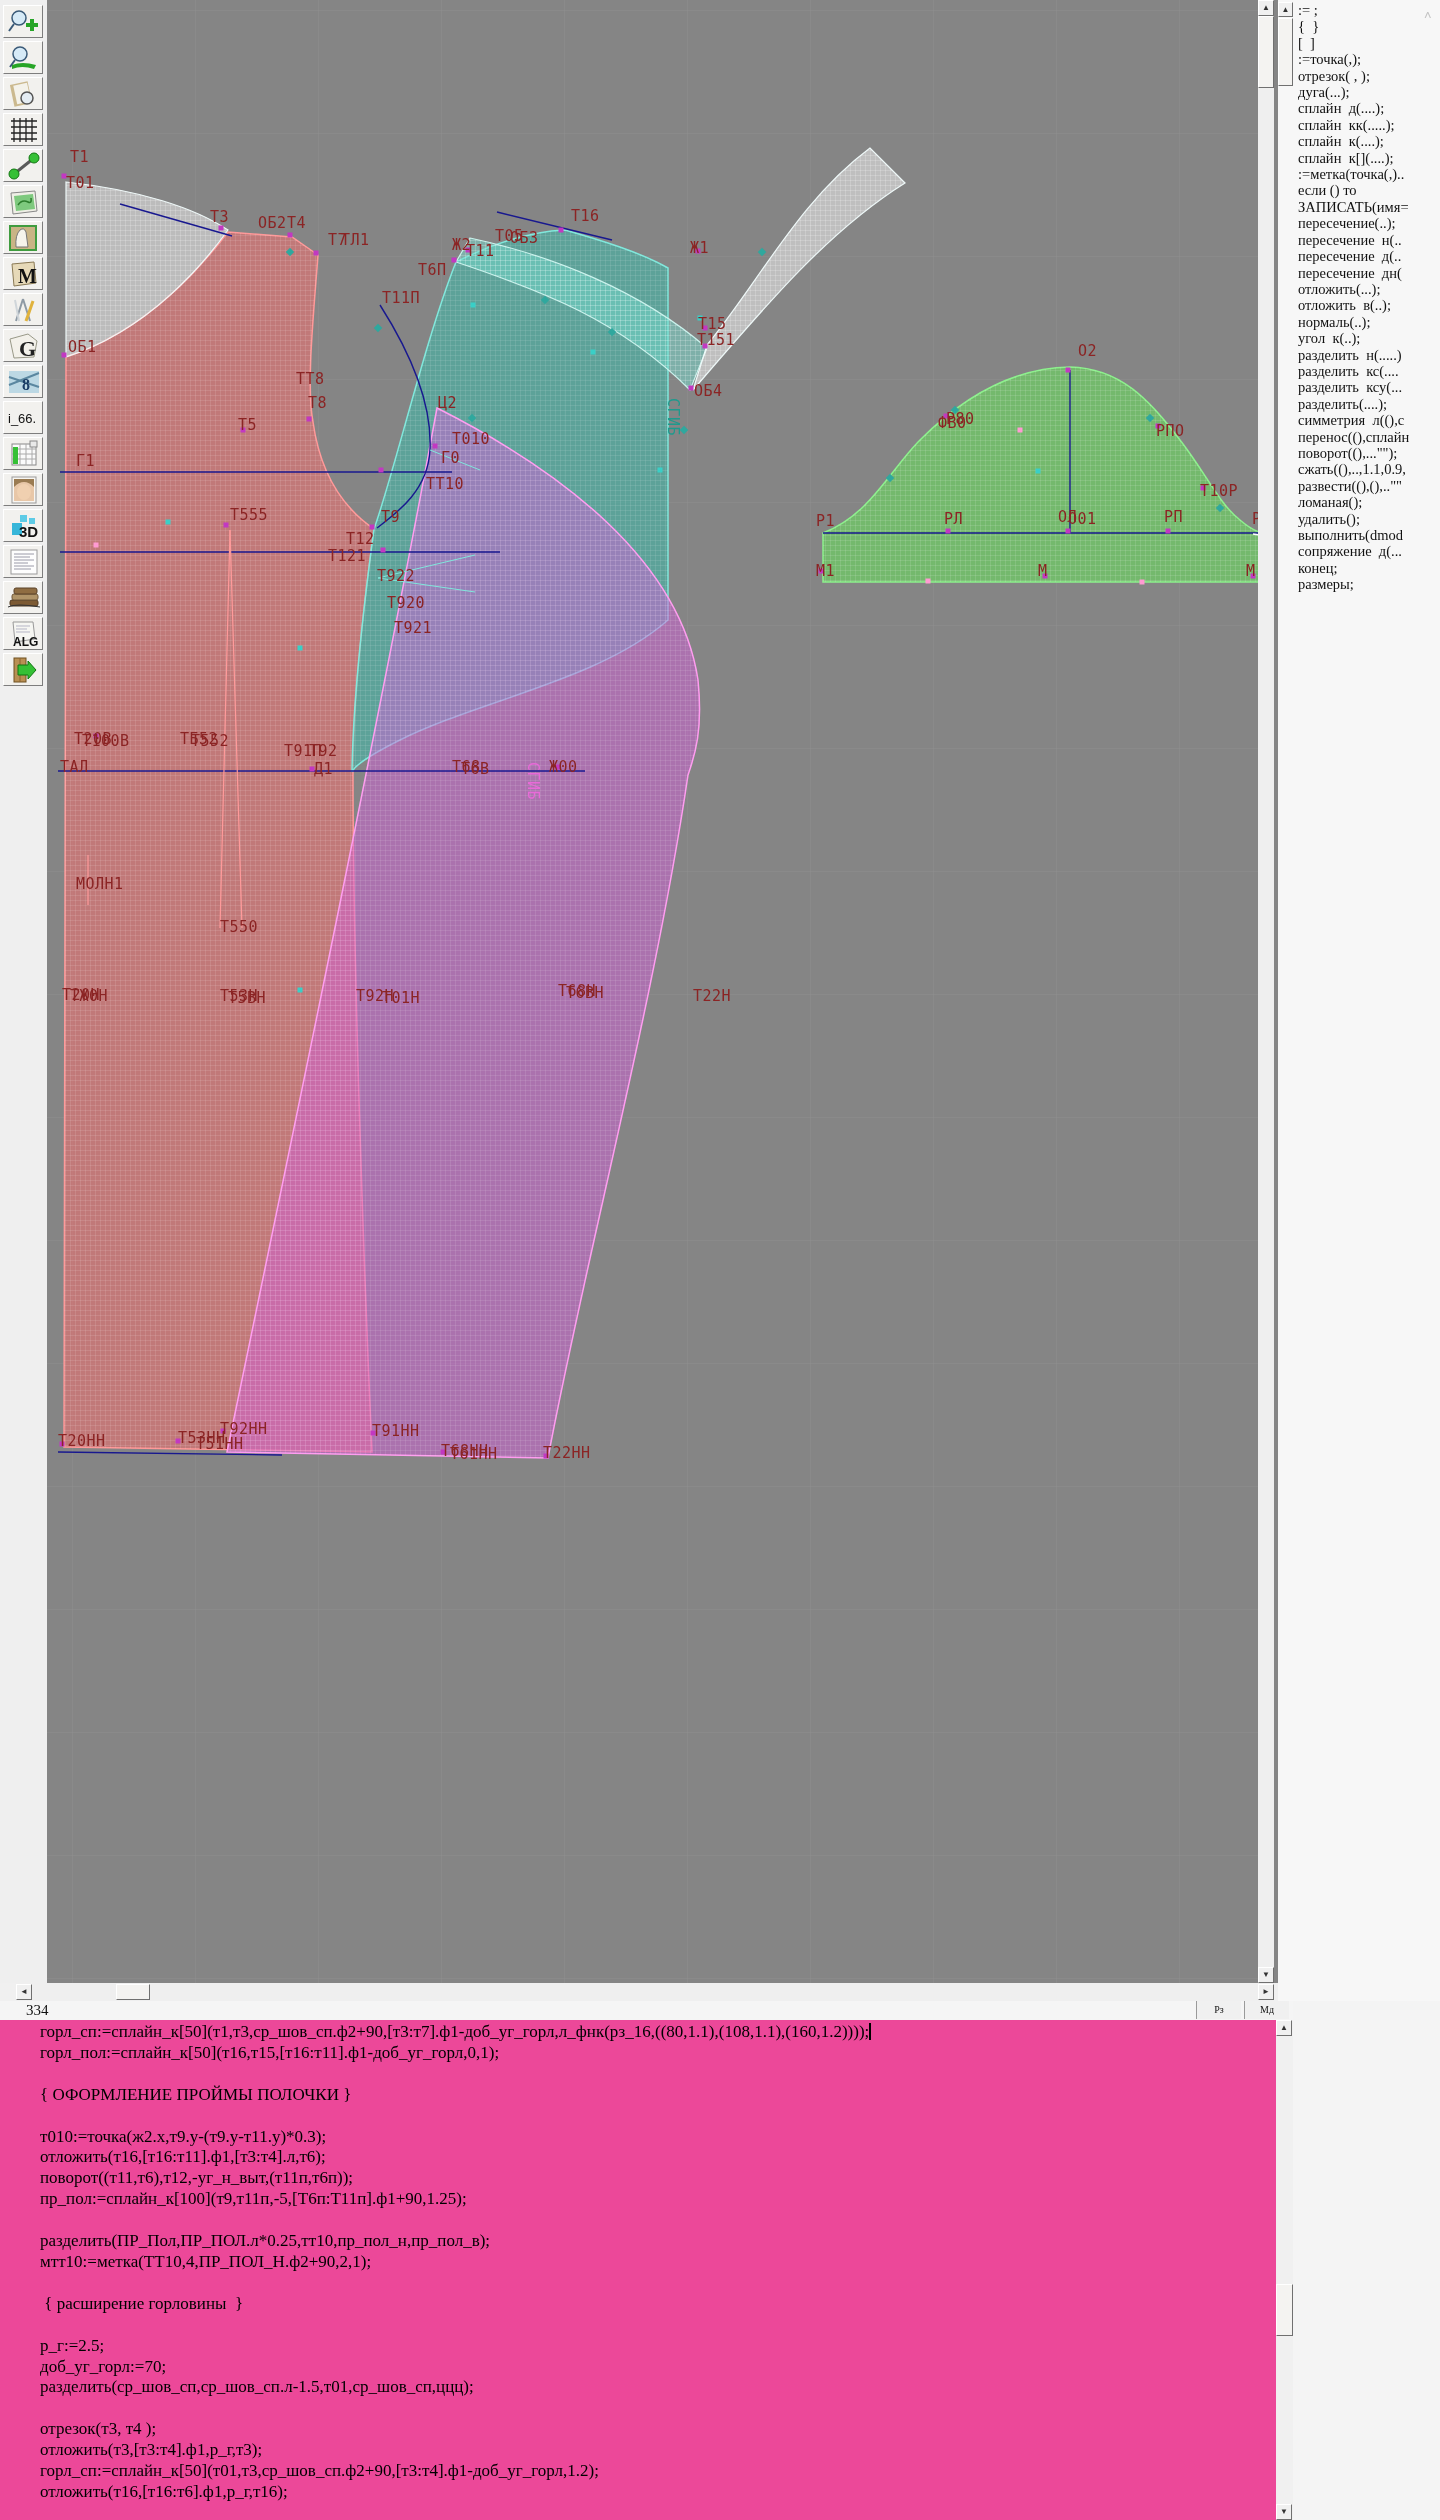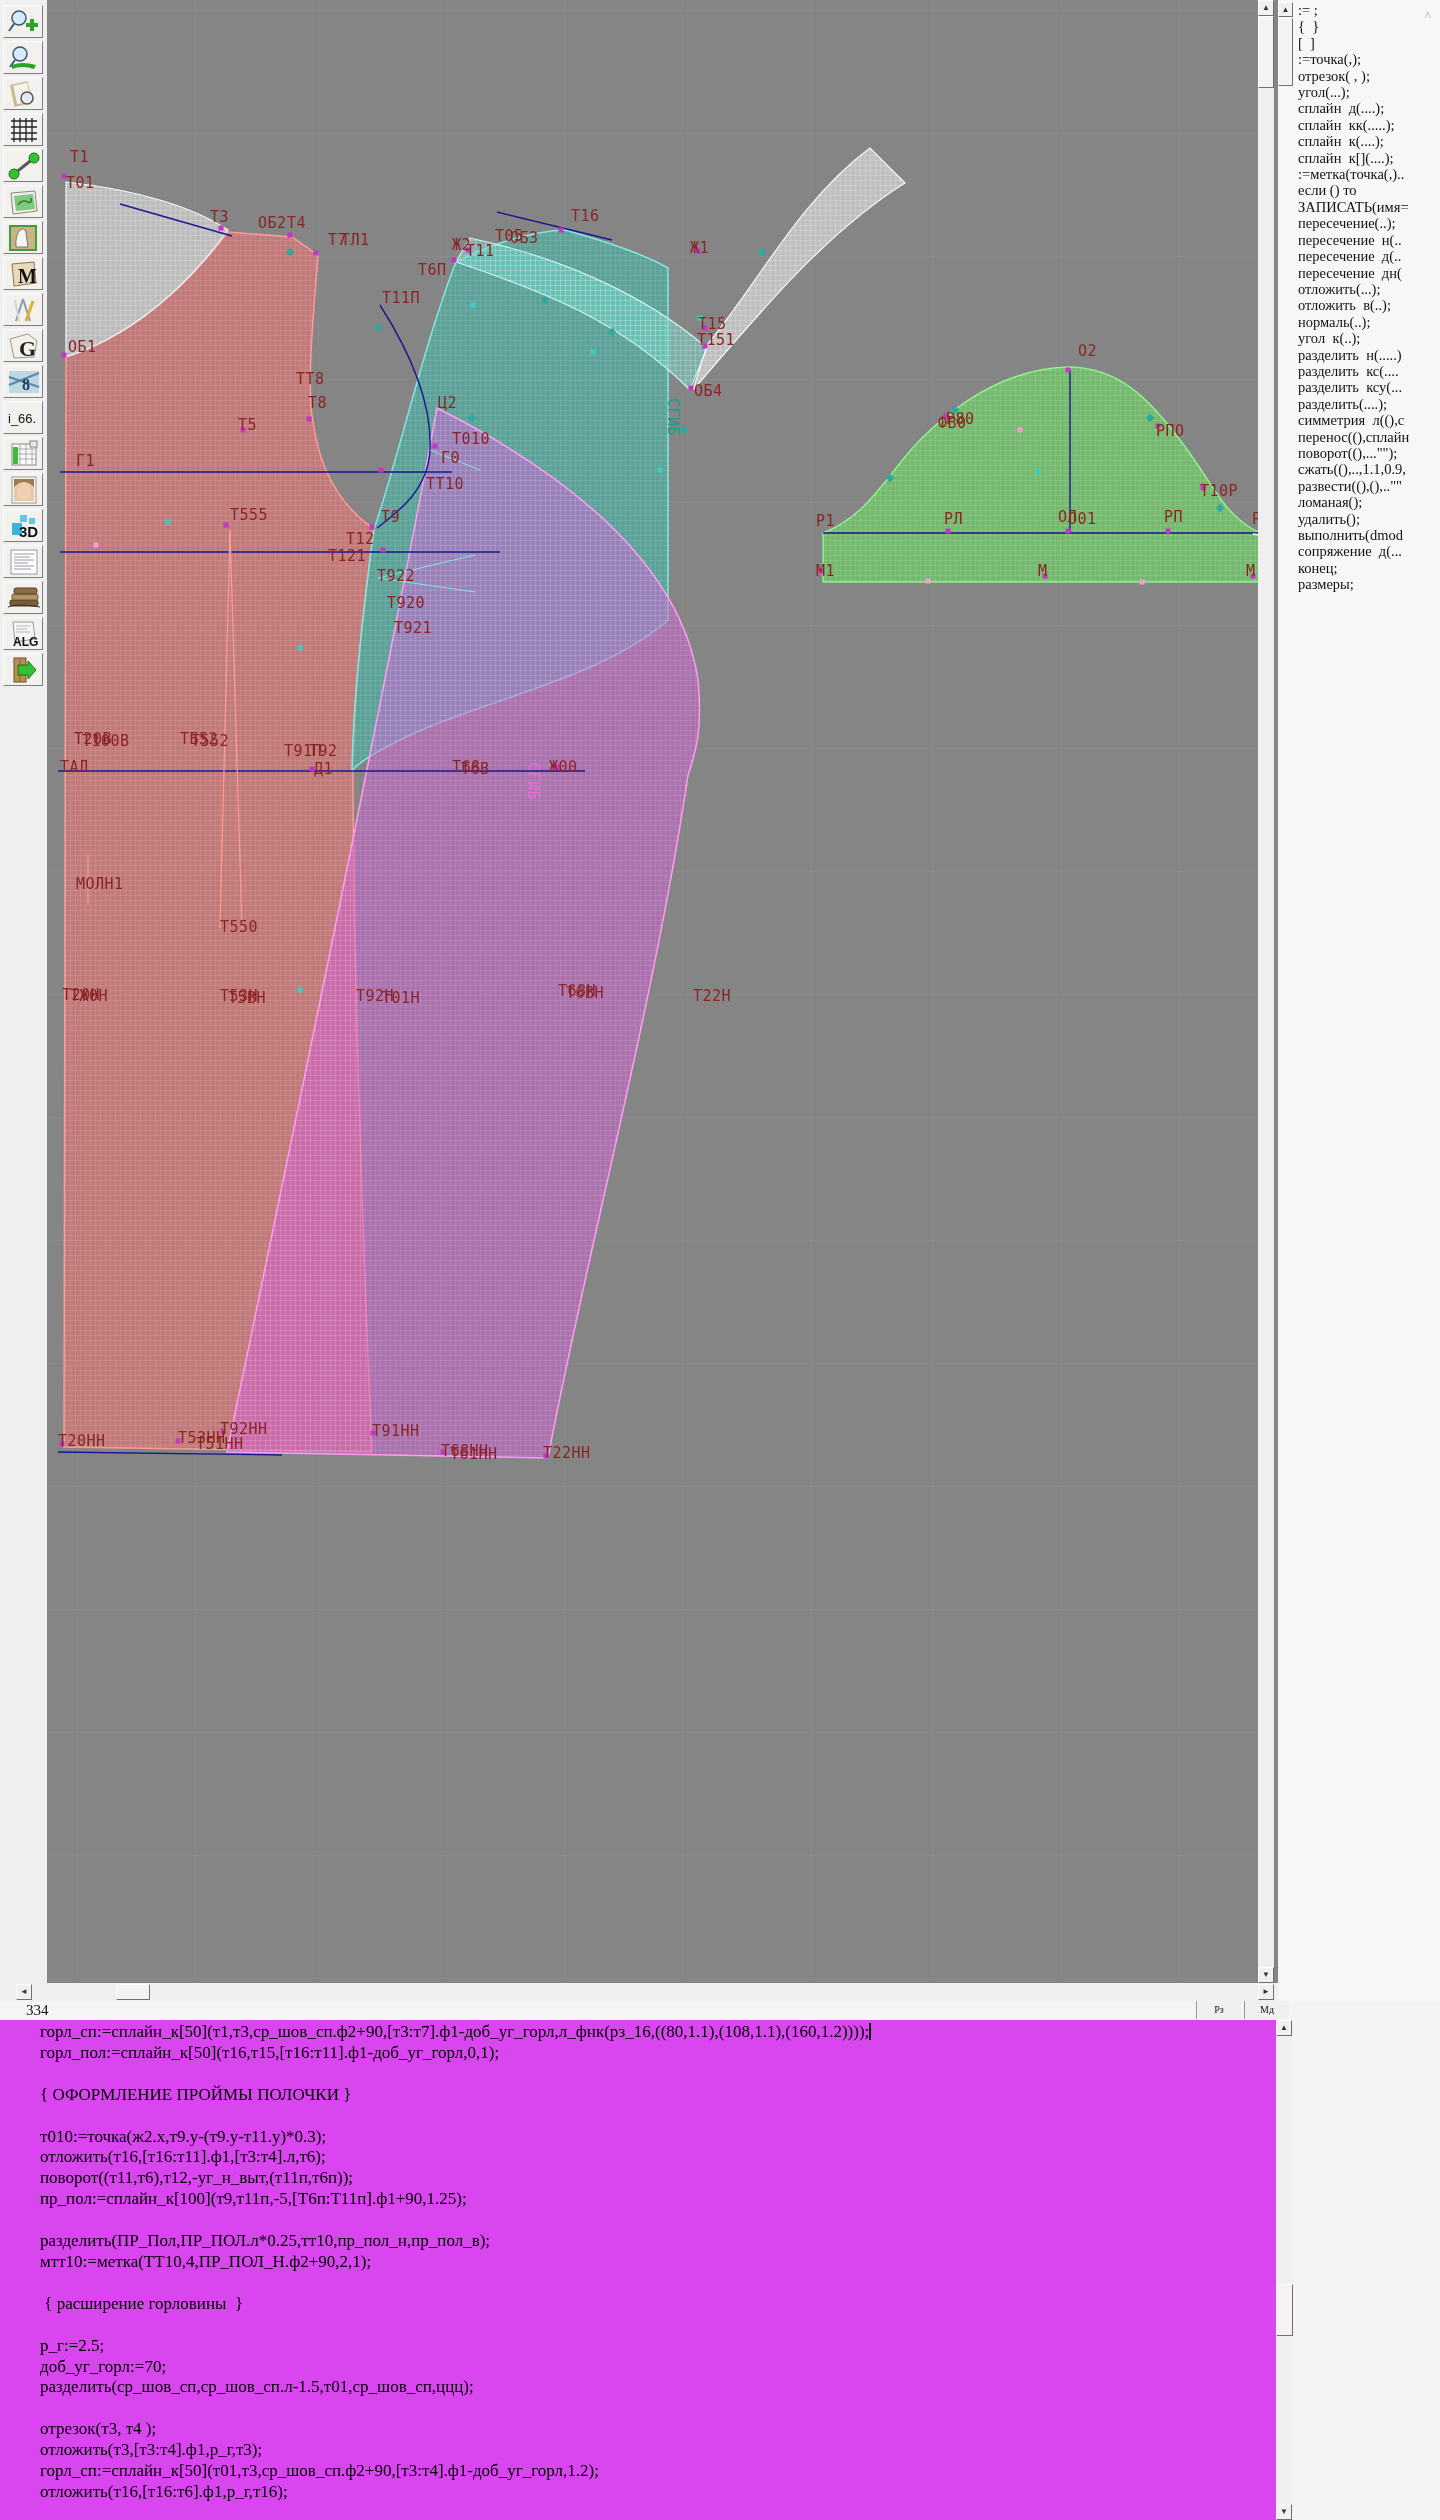--- a/index.html
+++ b/index.html
@@ -25,21 +25,21 @@
   
   #sidebar{position:absolute;left:1278px;top:0;width:162px;height:2001px;background:#f7f7f7;}
   #sidebar-list{position:absolute;left:20px;top:2px;width:140px;}
   .sb-item{font-family:"Liberation Serif",serif;font-size:14.5px;line-height:16.4px;color:#111;white-space:pre;cursor:pointer;}
   #sidebar-hint{position:absolute;left:146px;top:8px;color:#c2c2c2;font-size:13px;}
   
   #statusbar{position:absolute;left:0;top:2001px;width:1294px;height:19px;background:#f5f5f5;border-bottom:1px solid #d0d0d0;}
   #status-line{position:absolute;left:26px;top:1px;font-family:"Liberation Serif",serif;font-size:15px;color:#111;}
   .st-btn{position:absolute;top:0;height:18px;width:44px;background:#f0f0f0;border-left:1px solid #9a9a9a;
     font-family:"Liberation Serif",serif;font-size:10px;color:#111;text-align:center;line-height:18px;cursor:pointer;}
-  #editor{position:absolute;left:0;top:2020px;width:1276px;height:500px;background:#d946ef;cursor:text;}
+  #editor{position:absolute;left:0;top:2020px;width:1276px;height:500px;background:#ec4899;cursor:text;}
   #editor-lines{position:absolute;left:40px;top:2px;width:1200px;}
   .ed-line{font-family:"Liberation Serif",serif;font-size:17px;line-height:20.9px;color:#000;white-space:pre;}
   .caret{display:inline-block;width:1.5px;height:17px;background:#000;vertical-align:-3px;}
   #editor-sb{position:absolute;left:1276px;top:2020px;width:17px;height:500px;background:#f0f0f0;}
   #br-filler{position:absolute;left:1293px;top:2001px;width:147px;height:519px;background:#f4f4f4;}
 </style>
 </head>
 <body>
 
 <div id="toolbar">
@@ -411,21 +411,21 @@
 <div id="sidebar">
   <div class="sb-btn" style="left:0;top:2px;width:15px;height:15px">▲</div>
   <div class="sb-thumb" style="left:0;top:18px;width:15px;height:68px"></div>
   <div id="sidebar-hint">˄</div>
   <div id="sidebar-list">
       <div class="sb-item">:= ;</div>
       <div class="sb-item">{  }</div>
       <div class="sb-item">[  ]</div>
       <div class="sb-item">:=точка(,);</div>
       <div class="sb-item">отрезок( , );</div>
-      <div class="sb-item">угол(...);</div>
+      <div class="sb-item">дуга(...);</div>
       <div class="sb-item">сплайн  д(....);</div>
       <div class="sb-item">сплайн  кк(.....);</div>
       <div class="sb-item">сплайн  к(....);</div>
       <div class="sb-item">сплайн  к[](....);</div>
       <div class="sb-item">:=метка(точка(,)..</div>
       <div class="sb-item">если () то</div>
       <div class="sb-item">ЗАПИСАТЬ(имя=</div>
       <div class="sb-item">пересечение(..);</div>
       <div class="sb-item">пересечение  н(..</div>
       <div class="sb-item">пересечение  д(..</div>

